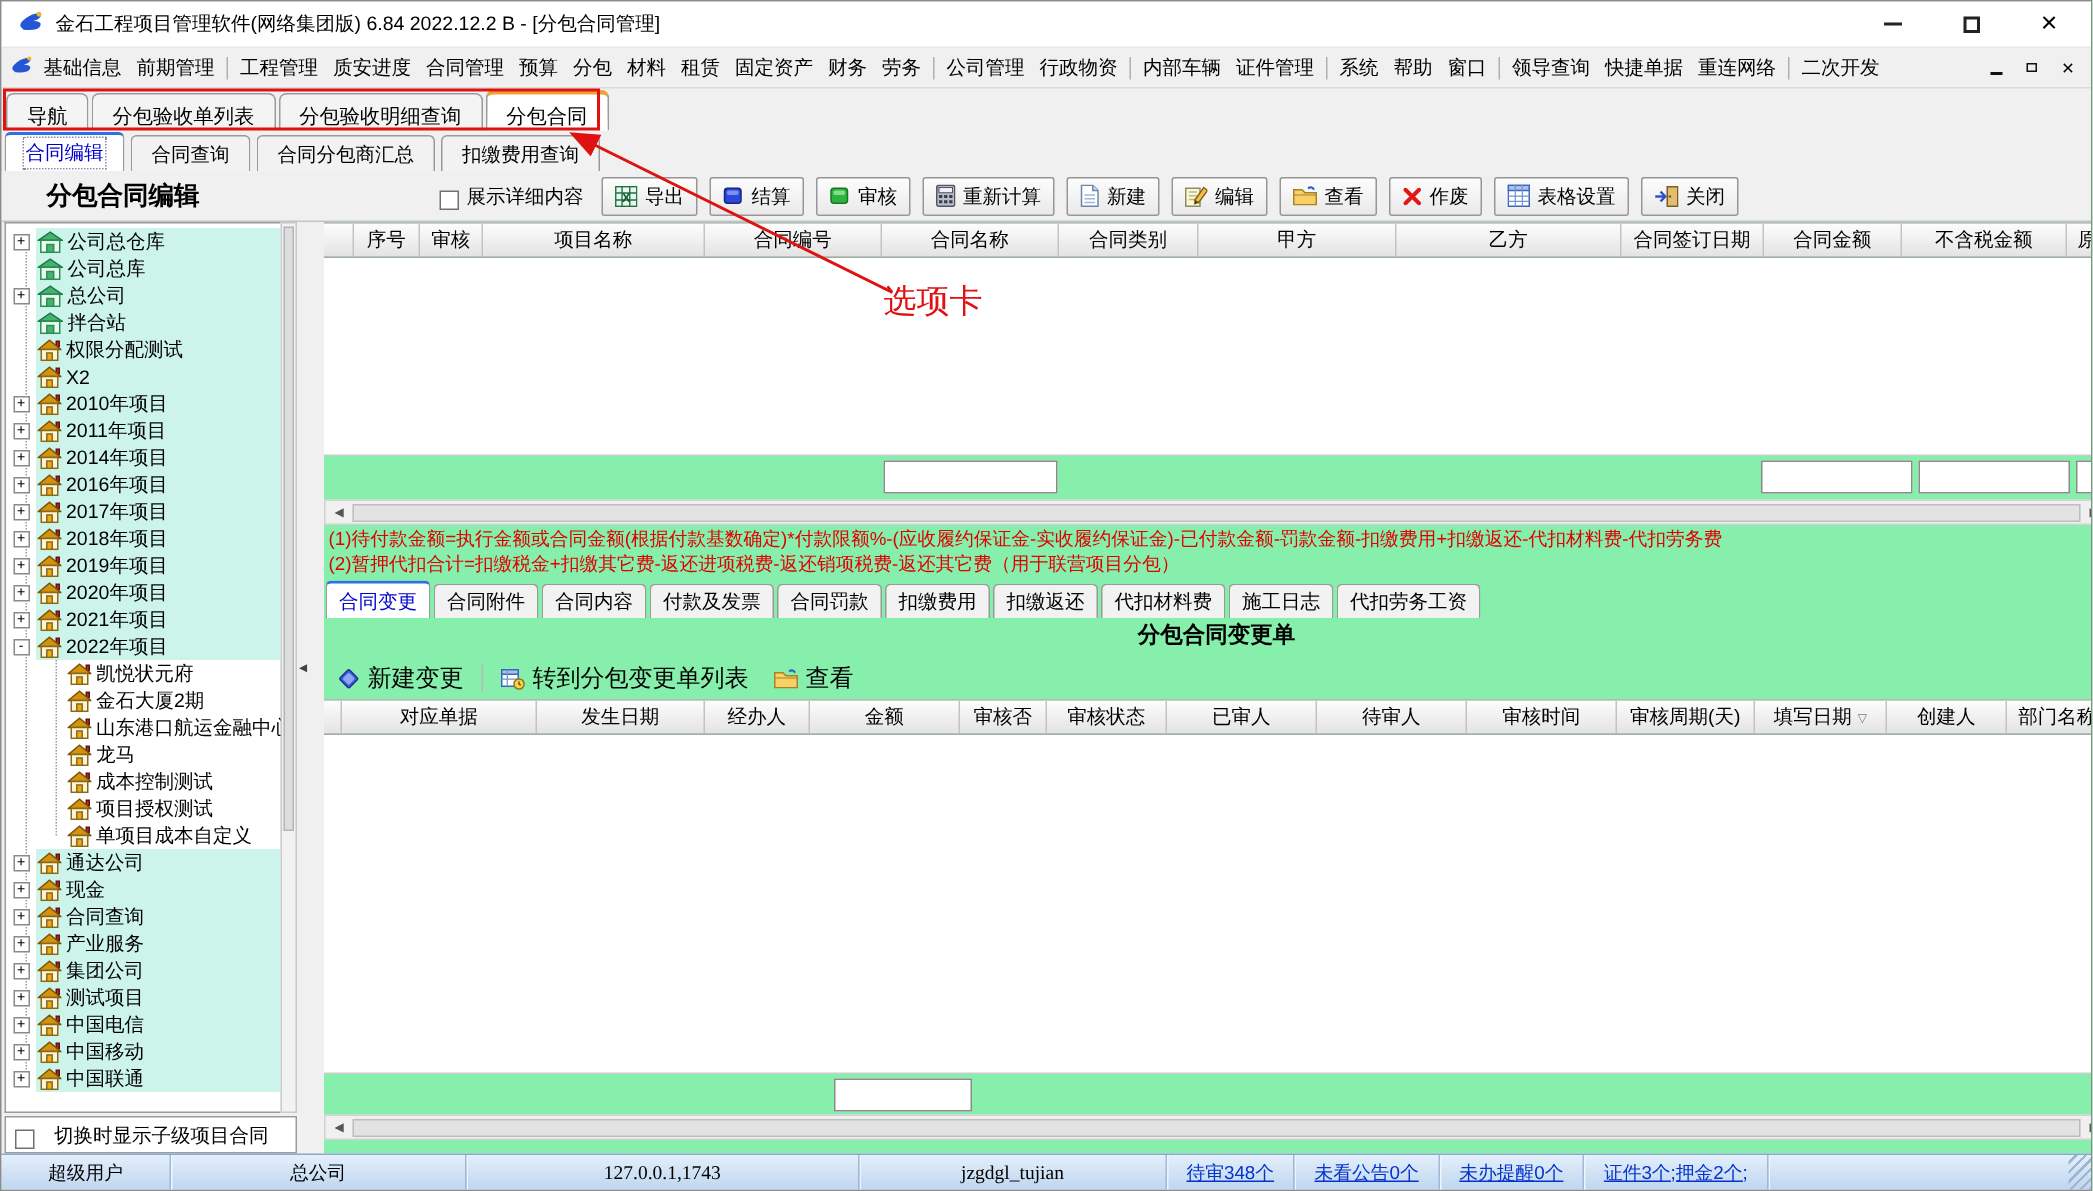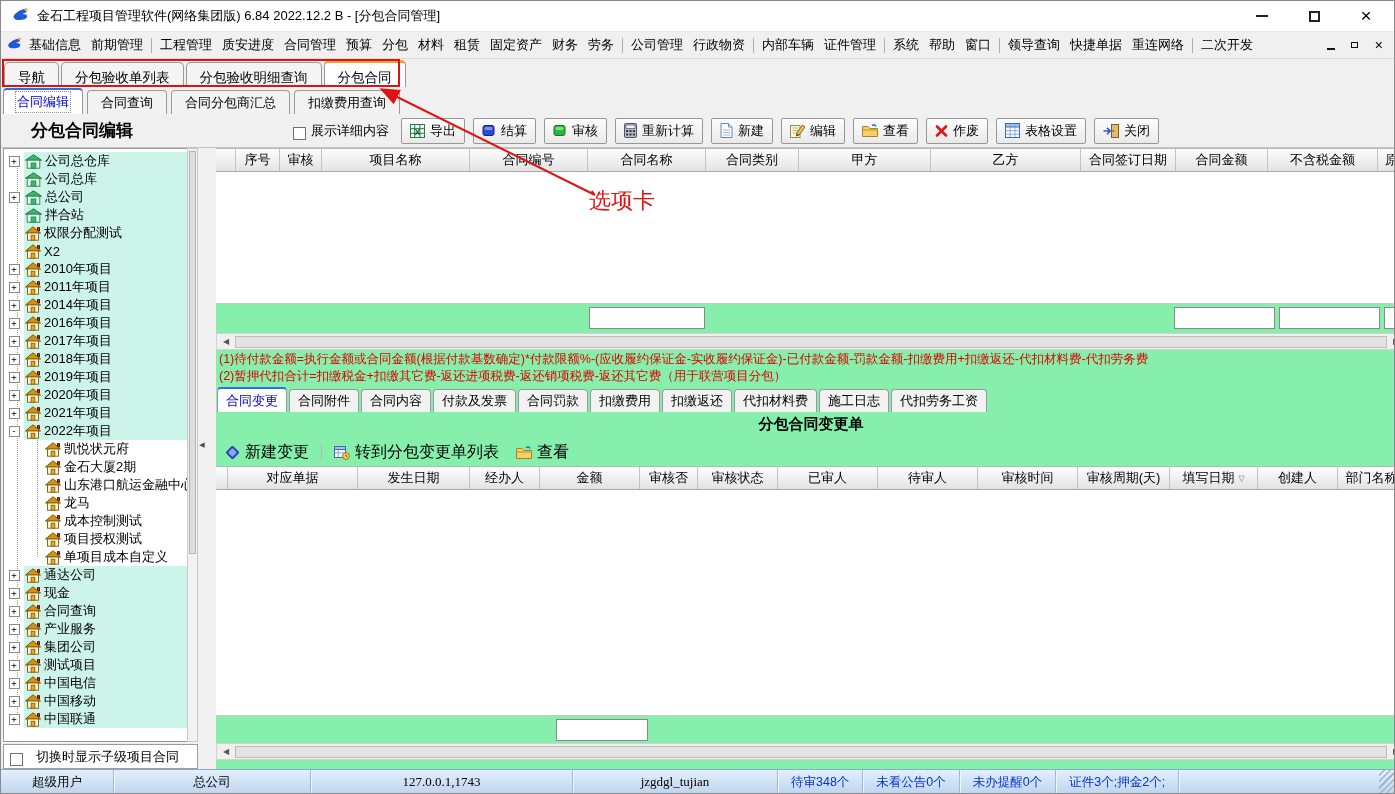--- a/index.html
+++ b/index.html
@@ -91,21 +91,21 @@
   .ghead.g2{position:absolute;left:0;top:318px;width:100%}
   .gbody2{position:absolute;left:0;top:342px;width:100%;height:226px;background:#fff;border-bottom:1px solid #cccccc}
   .g2foot{position:absolute;left:0;top:568px;width:100%;height:27px}
 
   
   .statusbar{position:absolute;left:0;top:768px;width:100%;height:25px;background:linear-gradient(#e4effb,#bdd5ef);border-top:1px solid #89a8cc;display:flex;align-items:stretch;font-size:12.5px}
   .sb-cell{display:flex;align-items:center;justify-content:center;border-right:1px solid #a0b9d8;box-shadow:1px 0 0 #eef5fc}
   .w1{width:113px}.w2{width:197px}.w3{width:262px}.w4{width:205px}
   .sb-serif{font-family:"Liberation Serif",serif;font-size:13px}
   .sb-links{display:flex;align-items:stretch}
-  .sb-link{color:#0434cc;padding:0 13px;border-right:1px solid #a0b9d8;box-shadow:1px 0 0 #eef5fc;display:flex;align-items:center;white-space:nowrap;cursor:pointer}
+  .sb-link{color:#0434cc;text-decoration:underline;padding:0 13px;border-right:1px solid #a0b9d8;box-shadow:1px 0 0 #eef5fc;display:flex;align-items:center;white-space:nowrap;cursor:pointer}
   .grip{margin-left:auto;width:15px;height:100%;background:repeating-linear-gradient(135deg,transparent 0 3px,#9fb6d2 3px 4.5px)}
 
   
   .overlay{position:absolute;left:0;top:0;width:1395px;height:794px;z-index:50;pointer-events:none}
   .ann-label{position:absolute;left:588px;top:185px;color:#e01111;font-size:22px;z-index:51;pointer-events:none}
 </style>
 </head>
 <body>
 
 <div class="app">

